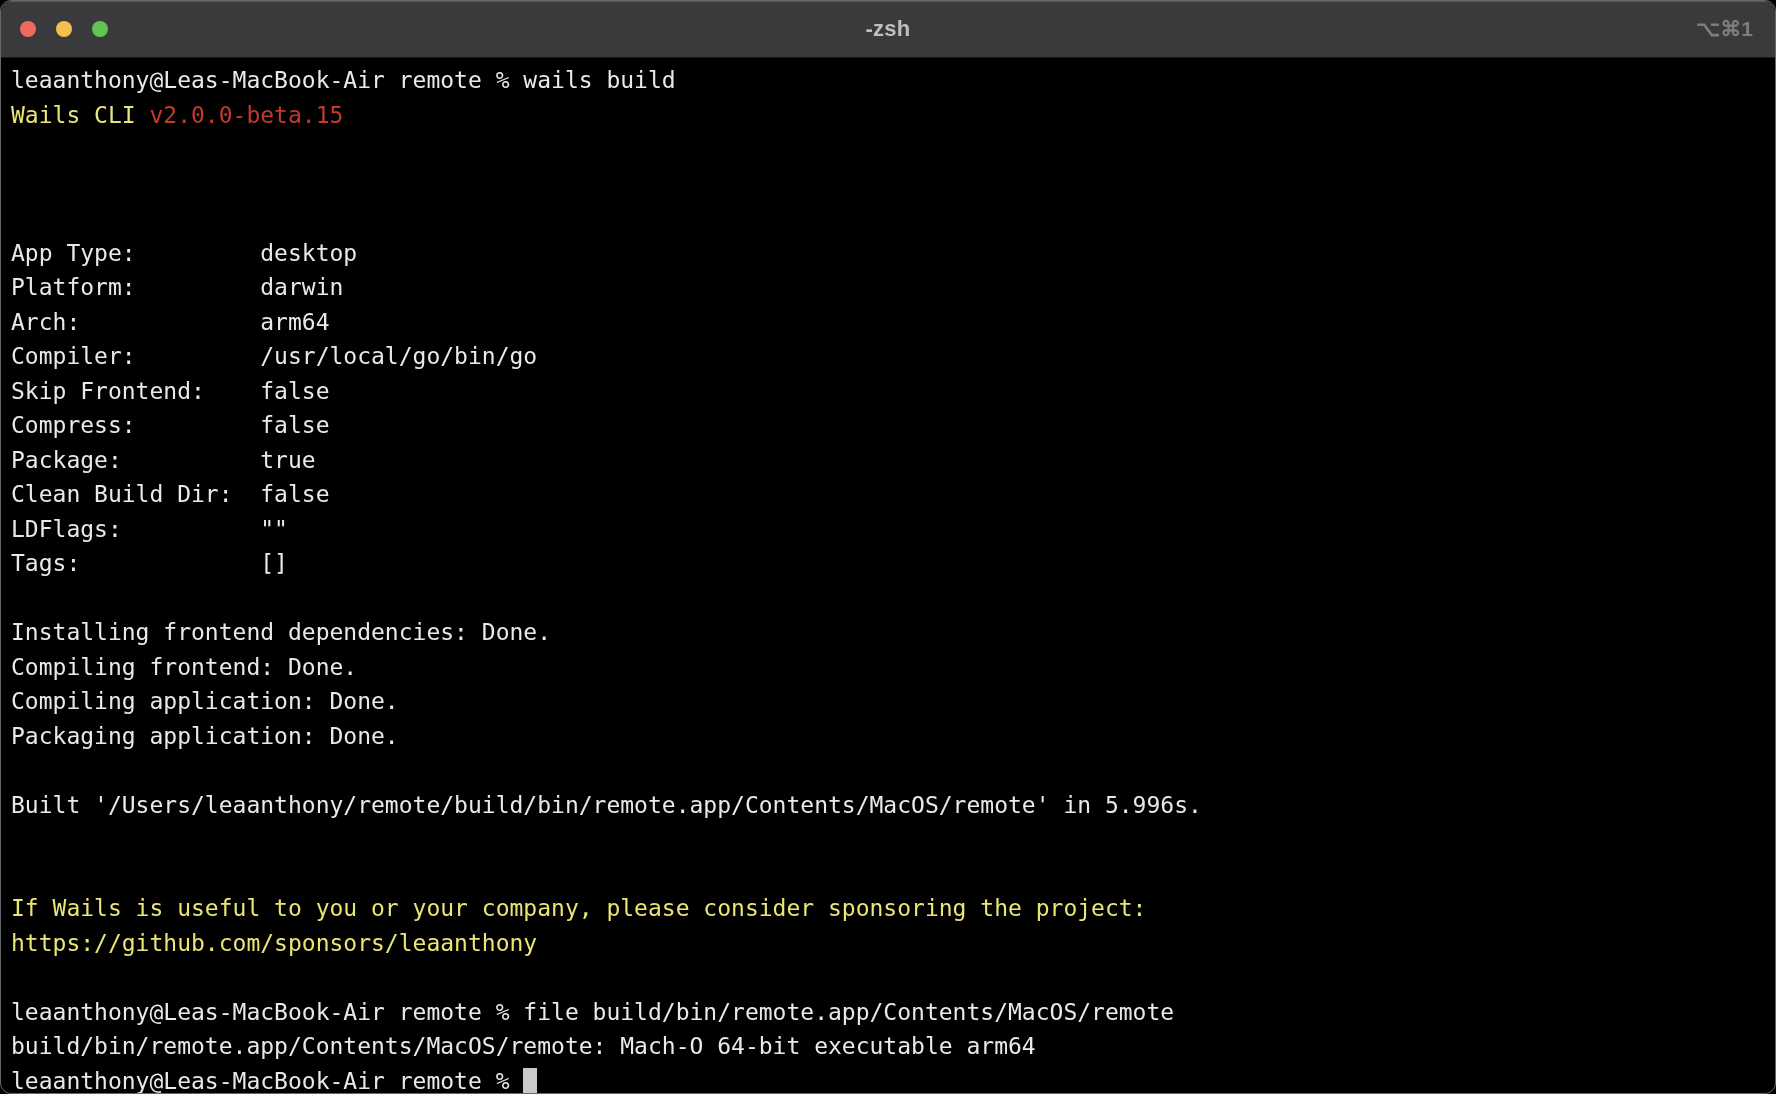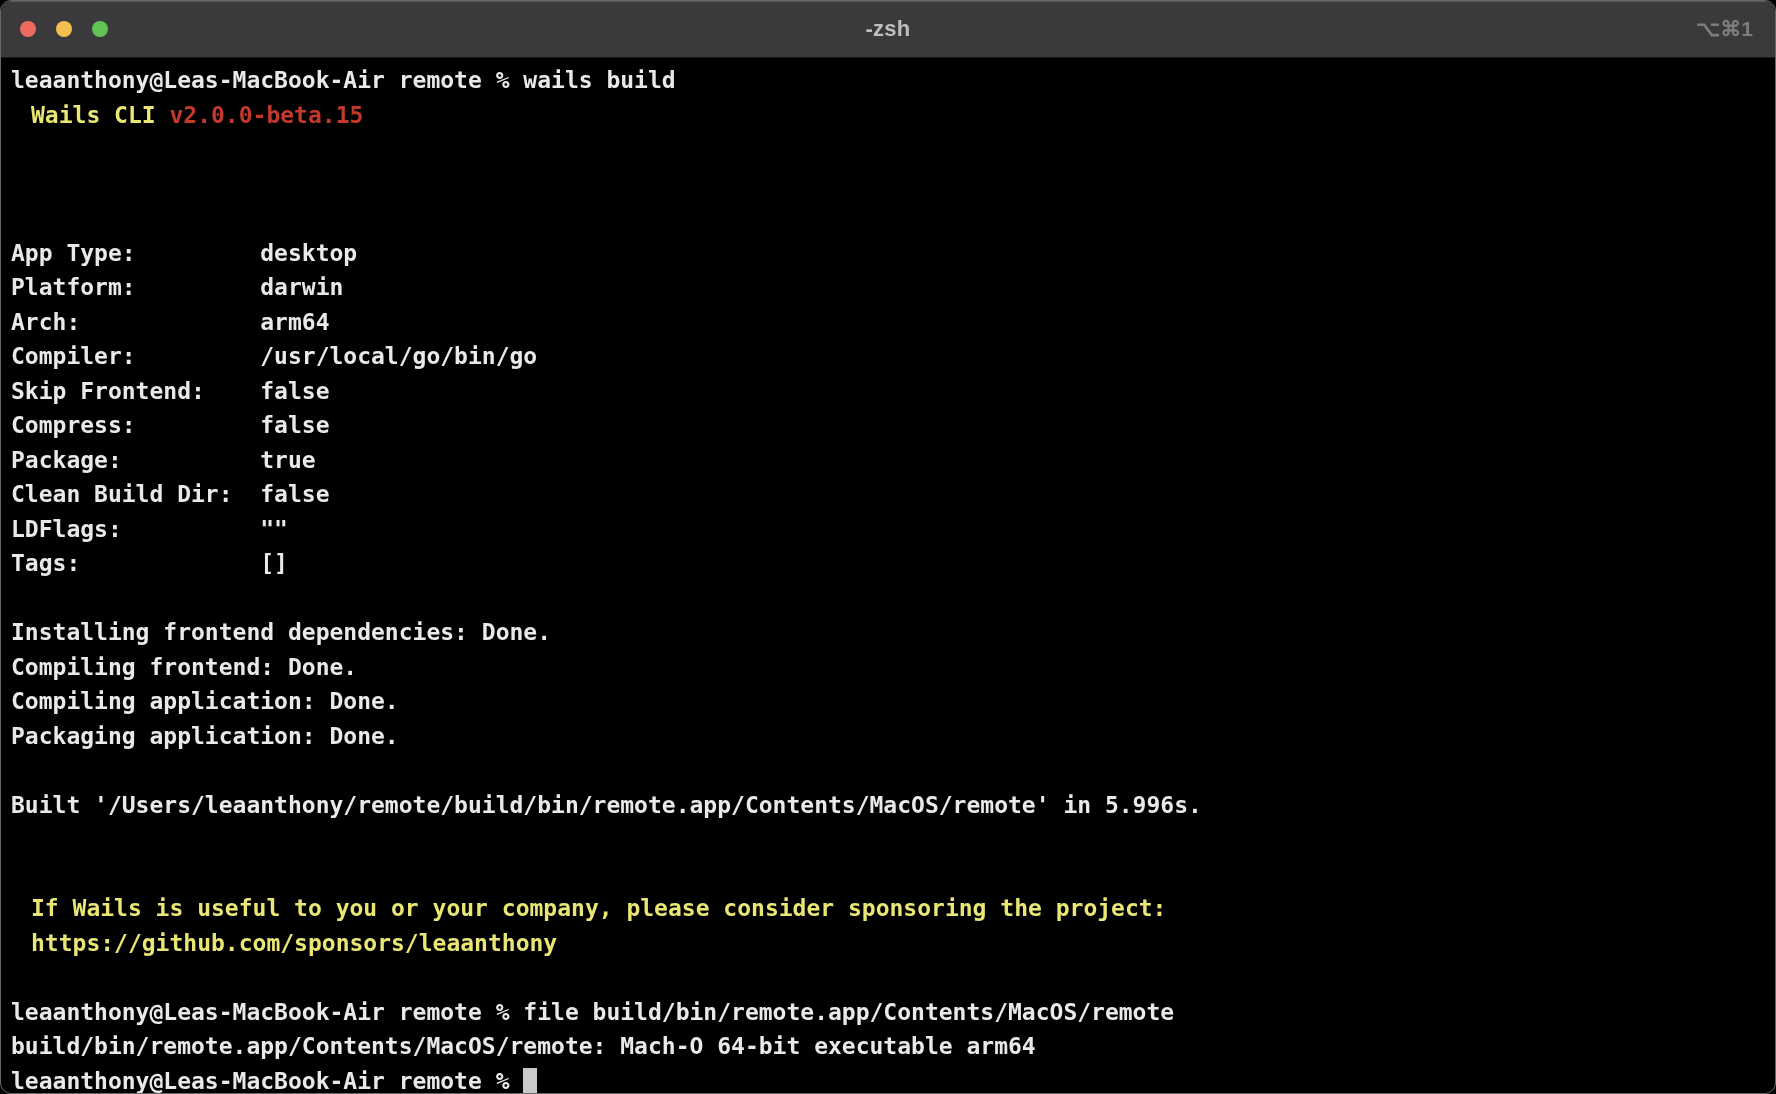--- a/index.html
+++ b/index.html
@@ -60,23 +60,23 @@
   }
   .screen {
     padding: 5px 10px 0 10px;
     font-family: "DejaVu Sans Mono", monospace;
     font-size: 23px;
     line-height: 34.5px;
     white-space: pre;
     color: var(--fg, #e9e9ea);
     cursor: text;
   }
-  .line { height: 34.5px; font-weight: bold; }
+  .line { height: 34.5px; }
   .seg.fg     { color: var(--fg, #e9e9ea); }
-  .seg.yellow { color: var(--yellow, #eae673); margin-left: 20px; }
+  .seg.yellow { color: var(--yellow, #eae673); }
   .seg.red    { color: var(--red, #c5392c); text-align: center; }
   .cursor {
     display: inline-block;
     width: 14px;
     height: 29px;
     background: var(--cursor, #c9c9c9);
     vertical-align: text-bottom;
     transform: translateY(3px);
   }
 </style>

